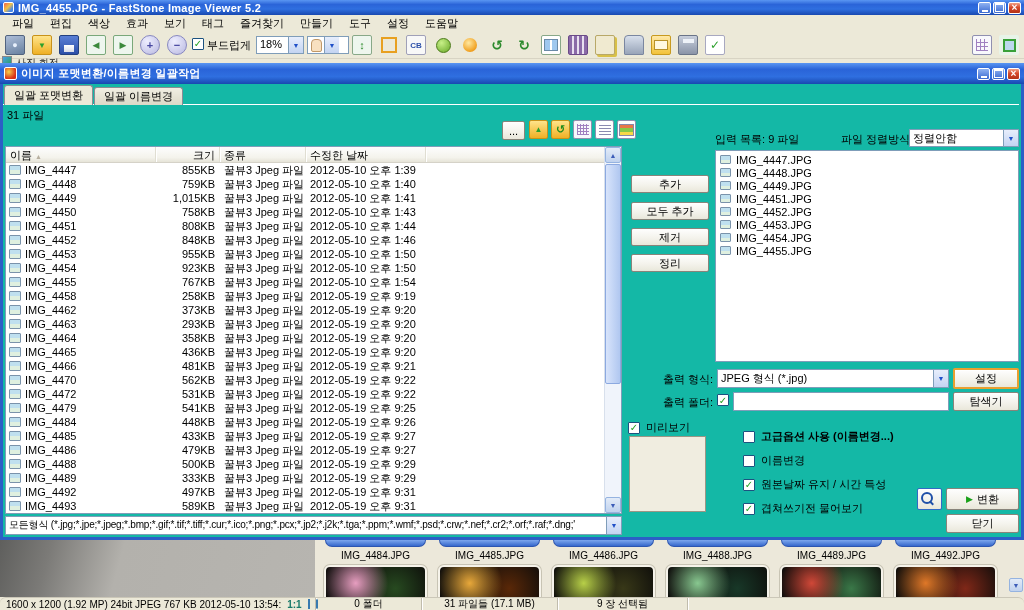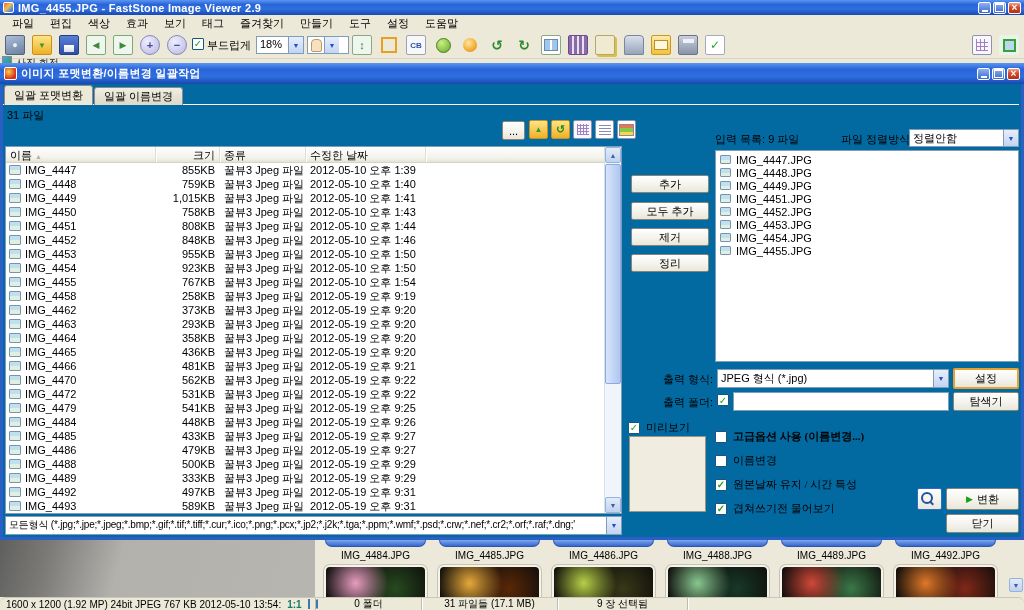--- a/index.html
+++ b/index.html
@@ -84,21 +84,21 @@
   .partial-win { position:absolute; left:2px; top:56px; width:120px; height:7px; overflow:hidden; }
   .partial-win .pw-ic { position:absolute; left:0; top:0; width:10px; height:10px; background:linear-gradient(135deg,#48a0e8,#2ca05c); border:1px solid #888; }
   .partial-win .pw-tx { position:absolute; left:14px; top:0; font-size:10px; color:#222; }
 
   
   .dialog { position:absolute; left:0; top:63px; width:1024px; height:477px;
     border:3px solid #2b5fc6; border-top:none; background:#ece9d8; }
   .dlg-titlebar { height:21px; background:linear-gradient(180deg,#5a96f2 0%,#2a64d8 30%,#2f6fe0 65%,#1848b0 100%);
     display:flex; align-items:center; padding:0 4px; color:#fff; font-weight:bold; margin:0 -3px; }
   .dlg-titlebar .app-icon { width:13px; height:13px; background:radial-gradient(circle at 35% 35%,#f8d048,#d83018 70%); }
-  .dlg-content { position:relative; width:1018px; height:453px; background:#0369a1; }
+  .dlg-content { position:relative; width:1018px; height:453px; background:#14b8a6; }
 
   
   .tabs { position:absolute; left:1px; top:1px; height:20px; display:flex; align-items:flex-end; }
   .tab { height:18px; padding:0 9px; border:1px solid #898c95; border-bottom:none; border-radius:3px 3px 0 0;
     background:linear-gradient(#f0eee2,#ddd9c8); display:flex; align-items:center; margin-right:1px; }
   .tab.active { height:20px; background:#ece9d8; position:relative; z-index:2; }
   .tab-base { position:absolute; left:0; top:20px; width:1016px; height:1px; background:#fff; }
 
   .lbl { position:absolute; white-space:nowrap; }
 
@@ -155,21 +155,21 @@
 
   
   .input-list { position:absolute; left:712px; top:66px; width:304px; height:212px; background:#fff; border:1px solid #7f9db9; padding:2px 0; overflow:hidden; }
   .ilitem { display:flex; align-items:center; gap:5px; height:13px; padding-left:4px; }
   .ilitem .fic { width:11px; height:9px; }
   .chk { display:inline-flex; width:12px; height:12px; background:#fff; border:1px solid #1c5280; border-radius:1px;
     align-items:center; justify-content:center; font-size:10px; color:#21a121; font-weight:bold; flex:none; }
   .chk.on::before { content:"✓"; }
   .optrow { display:flex; align-items:center; gap:6px; margin-bottom:9px; }
   .optlab.b { font-weight:bold; }
-  .options { position:absolute; left:712px; top:345px;font-family:Liberation Serif, serif; }
+  .options { position:absolute; left:740px; top:345px; }
   .mag-btn { left:914px; top:404px; width:25px; height:22px; border:1px solid #316ac5; }
   .mag-btn::before { content:""; width:8px; height:8px; border:2px solid #2050a8; border-radius:50%; margin:-3px 0 0 -4px; }
   .mag-btn::after { content:""; width:5px; height:2px; background:#2050a8; transform:rotate(45deg); margin:7px 0 0 -4px; }
   .convert-btn { left:943px; top:404px; width:73px; height:22px; gap:4px; }
   .play { color:#18a018; font-size:9px; }
   .close-btn { left:943px; top:430px; width:73px; height:19px; }
   .focused { border:2px solid #e8a030; }
 
   
   .viewer { position:absolute; left:0; top:540px; width:315px; height:57px;
@@ -196,21 +196,21 @@
   .sic { width:11px; height:10px; border:1px solid #3a7ab0; background:#dce8f4; display:inline-block; }
   .sic.s2 { border-radius:2px; background:#cfe0f0; }
 </style>
 </head>
 <body>
 
 <div class="screen">
 
   <div class="titlebar">
     <span class="app-icon"></span>
-    <span class="title-text">IMG_4455.JPG  -  FastStone Image Viewer 2.9</span>
+    <span class="title-text">IMG_4455.JPG  -  FastStone Image Viewer 5.2</span>
     <span class="win-controls" id="win-controls">
         <span class="wbtn w-minimize"></span>
         <span class="wbtn w-maximize"></span>
         <span class="wbtn w-close"></span>
       </span>
   </div>
 
   <div class="menubar" id="menubar">
       <span class="menu-item">파일</span>
       <span class="menu-item">편집</span>

